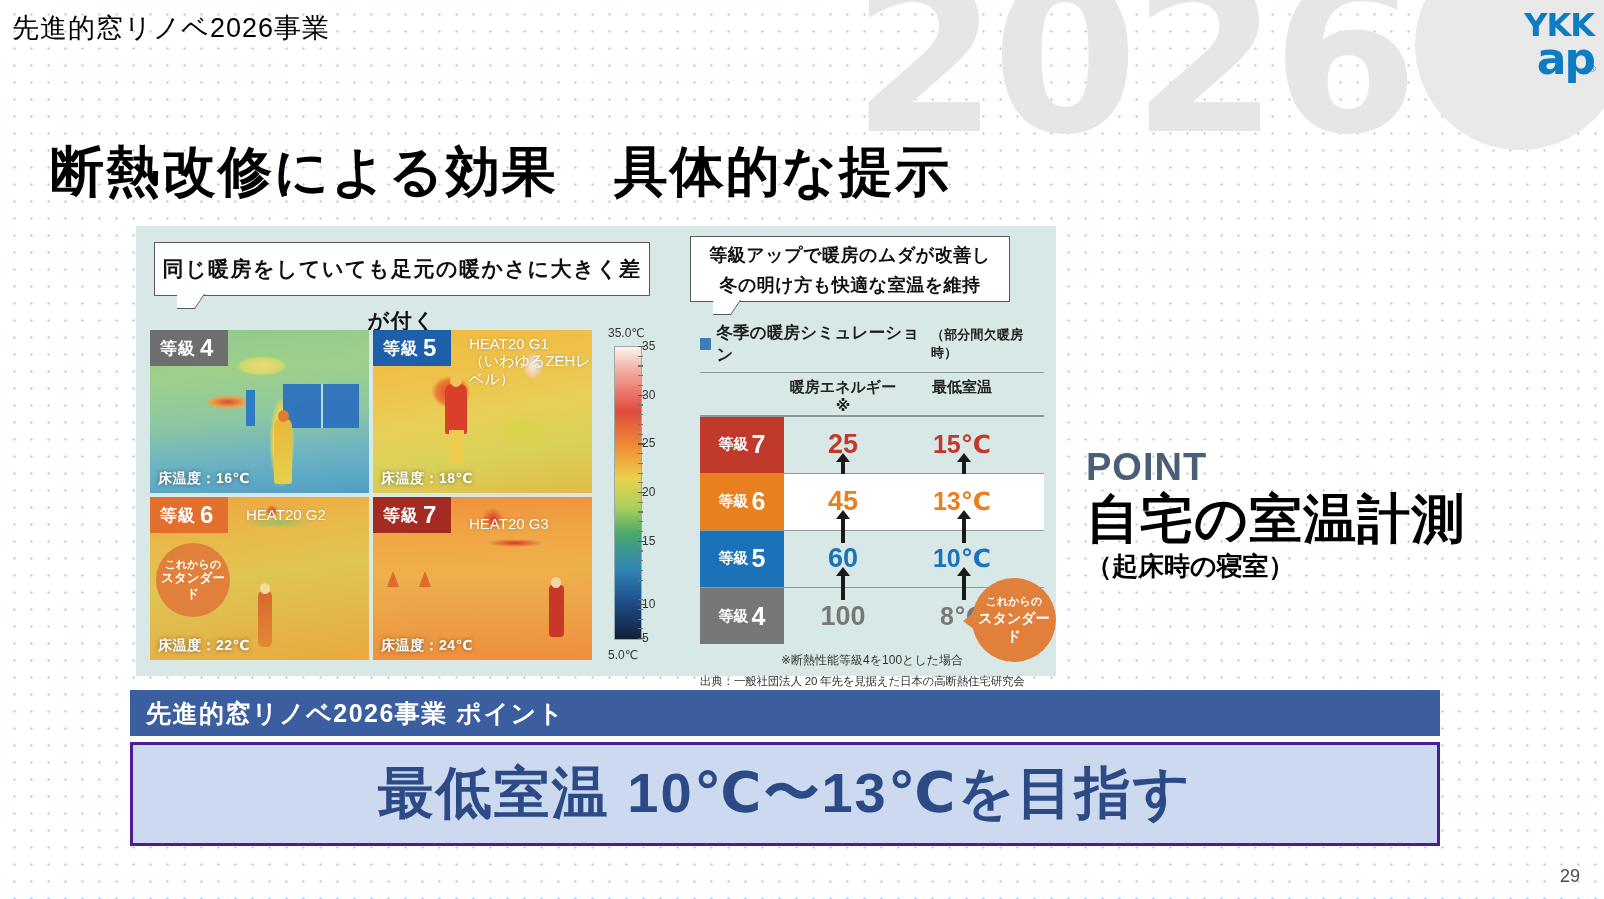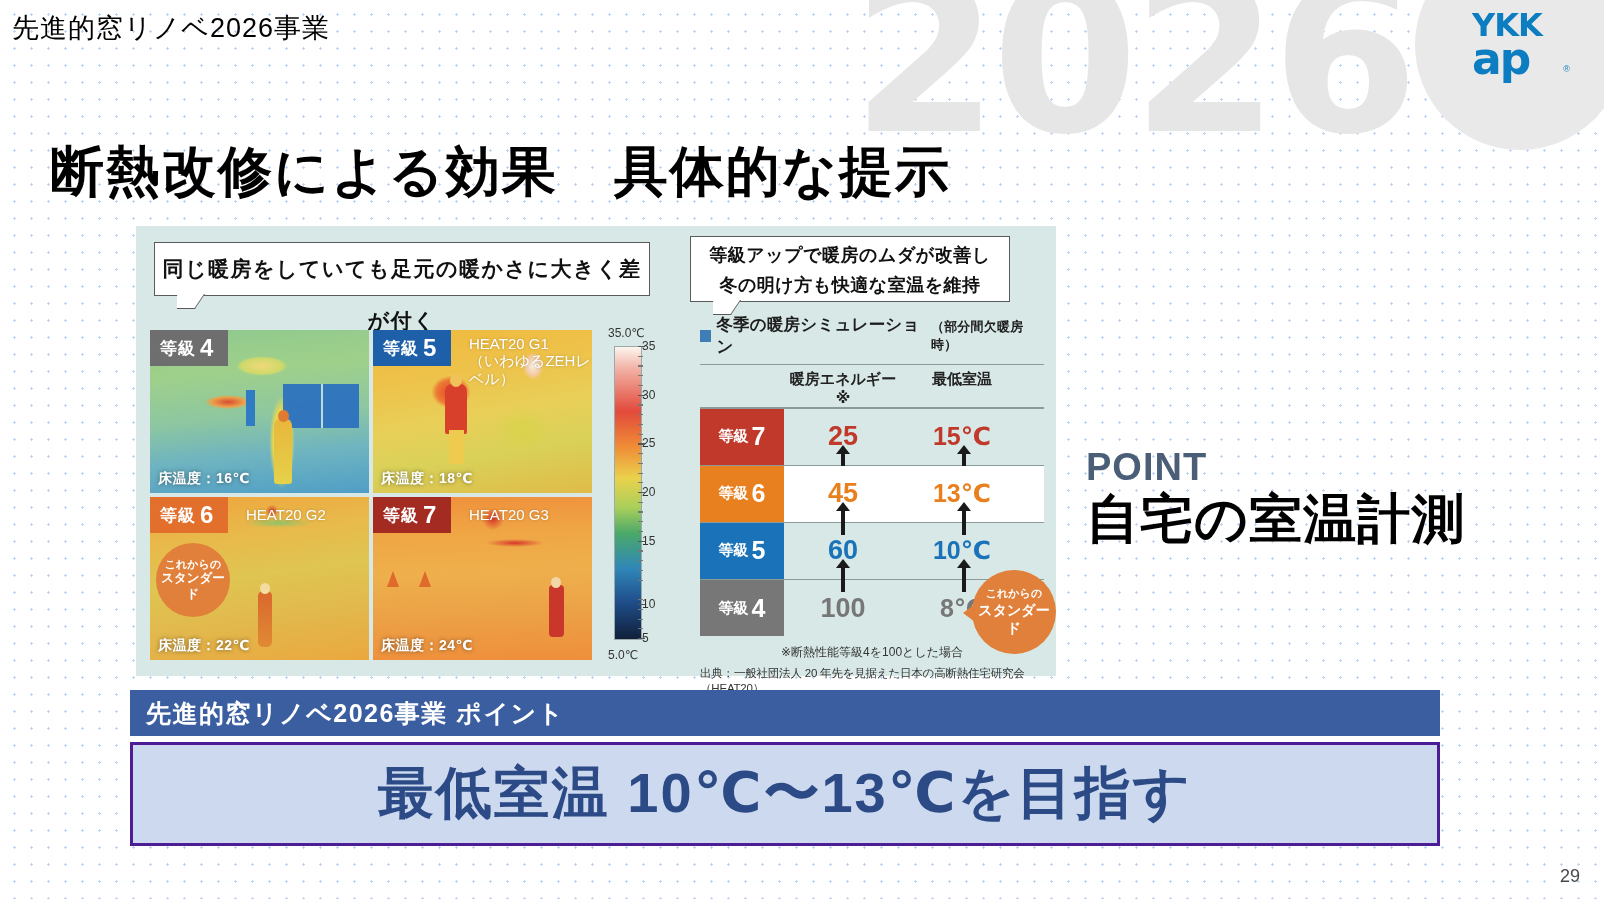--- a/index.html
+++ b/index.html
@@ -26,21 +26,21 @@
   }
   #wm-circle{
     position:absolute; width:210px;height:210px;border-radius:50%;
     background:#e9e9e9; top:-60px; left:1415px;
   }
   #slide-title{
     position:absolute;left:12px;top:10px;font-size:27px;color:#000;
     letter-spacing:1px;
   }
   #logo{
-    position:absolute; right:36px; top:12px; width:96px; text-align:left;
+    position:absolute; right:10px; top:12px; width:96px; text-align:right;
     line-height:.86;
   }
   #logo .ykk{font-size:32px;font-weight:bold;color:#0d7dc1;letter-spacing:-1px;display:block;font-family:"DejaVu Sans",sans-serif;}
   #logo .ap{font-size:44px;font-weight:bold;color:#0d7dc1;letter-spacing:-2px;display:block;font-family:"DejaVu Sans",sans-serif;}
   #logo .reg{font-size:9px;color:#0d7dc1;position:absolute;right:-2px;bottom:4px;}
 
   #heading{
     position:absolute;left:50px;top:136px;font-size:54px;font-weight:bold;
     color:#000;letter-spacing:2px;white-space:nowrap;
   }
@@ -153,21 +153,21 @@
     position:absolute;left:6px;top:20px;width:26px;height:292px;border:1px solid #9aa;
     background:linear-gradient(180deg,#fdf6f0 0%,#f2b5a8 7%,#e24a3c 22%,#ef8b36 34%,
       #ead24c 45%,#a9cf5a 55%,#4aa86a 64%,#2f86b8 76%,#1f4f8c 87%,#10203a 100%);
   }
   #scale .ticks{position:absolute;left:34px;top:20px;height:292px;width:40px;}
   #scale .tk{position:absolute;left:0;font-size:12px;color:#333;white-space:nowrap;}
   #scale .tk:before{content:"";position:absolute;left:-4px;top:7px;width:7px;height:1.4px;background:#555;}
   #scale .mtk{position:absolute;left:-4px;width:5px;height:1.2px;background:#777;}
 
   
-  #chart{position:absolute;left:564px;top:88px;width:344px;height:346px;}
+  #chart{position:absolute;left:564px;top:96px;width:344px;height:346px;}
   #chart .chead{font-size:16.5px;font-weight:bold;color:#1d1d1d;display:flex;align-items:center;gap:5px;letter-spacing:.2px;}
   #chart .chead .sq{width:12px;height:12px;background:#3d7fb5;display:inline-block;}
   #chart .chead .sub{font-size:13px;font-weight:bold;}
   #chart .rule{height:1.4px;background:#8b9a9a;margin:6px 0 0;}
   #chart .colheads{display:flex;font-size:15px;font-weight:bold;color:#222;padding:5px 0 0;}
   #chart .colheads .sp{width:84px;}
   #chart .colheads .c1{width:118px;text-align:center;}
   #chart .colheads .c2{width:120px;text-align:center;}
   #chart .rule2{height:1.2px;background:#8b9a9a;margin-bottom:0;}
   .grow{display:flex;align-items:center;height:56px;position:relative;}
@@ -298,21 +298,21 @@
       <div class="img">
         <div class="lamp1"></div>
         <div class="lamp2"></div>
         <div class="person"></div>
         <div class="head"></div>
       </div>
       <div class="badge" style="background:#a32b22">
         <span>等級</span>
         <span class="num">7</span>
       </div>
-      <div class="heatlabel" style="left:96px;top:9px;">HEAT20 G3</div>
+      <div class="heatlabel" style="left:96px;top:18px;">HEAT20 G3</div>
       <div class="floor">床温度：24℃</div>
     </div>
 
   </div>
 
   <div id="scale">
     <div class="top-lab">35.0℃</div>
     <div class="bar"></div>
     <div class="ticks" id="scale-ticks">
         <div class="tk" style="top: -7px;">35</div>
@@ -437,20 +437,21 @@
 
     <div class="fn1">※断熱性能等級4を100とした場合</div>
     <div class="fn2">出典：一般社団法人 20 年先を見据えた日本の高断熱住宅研究会（HEAT20）</div>
   </div>
 
 </div>
 
 <div id="point">
   <div class="pt">POINT</div>
   <div class="big">自宅の室温計測</div>
+  <div class="sm">（起床時の寝室）</div>
 </div>
 
 <div id="banner-top">先進的窓リノベ2026事業 ポイント</div>
 <div id="banner-main">
   <span>最低室温 10℃〜13℃を目指す</span>
 </div>
 
 <div id="pagenum">29</div>
 
 </body></html>

